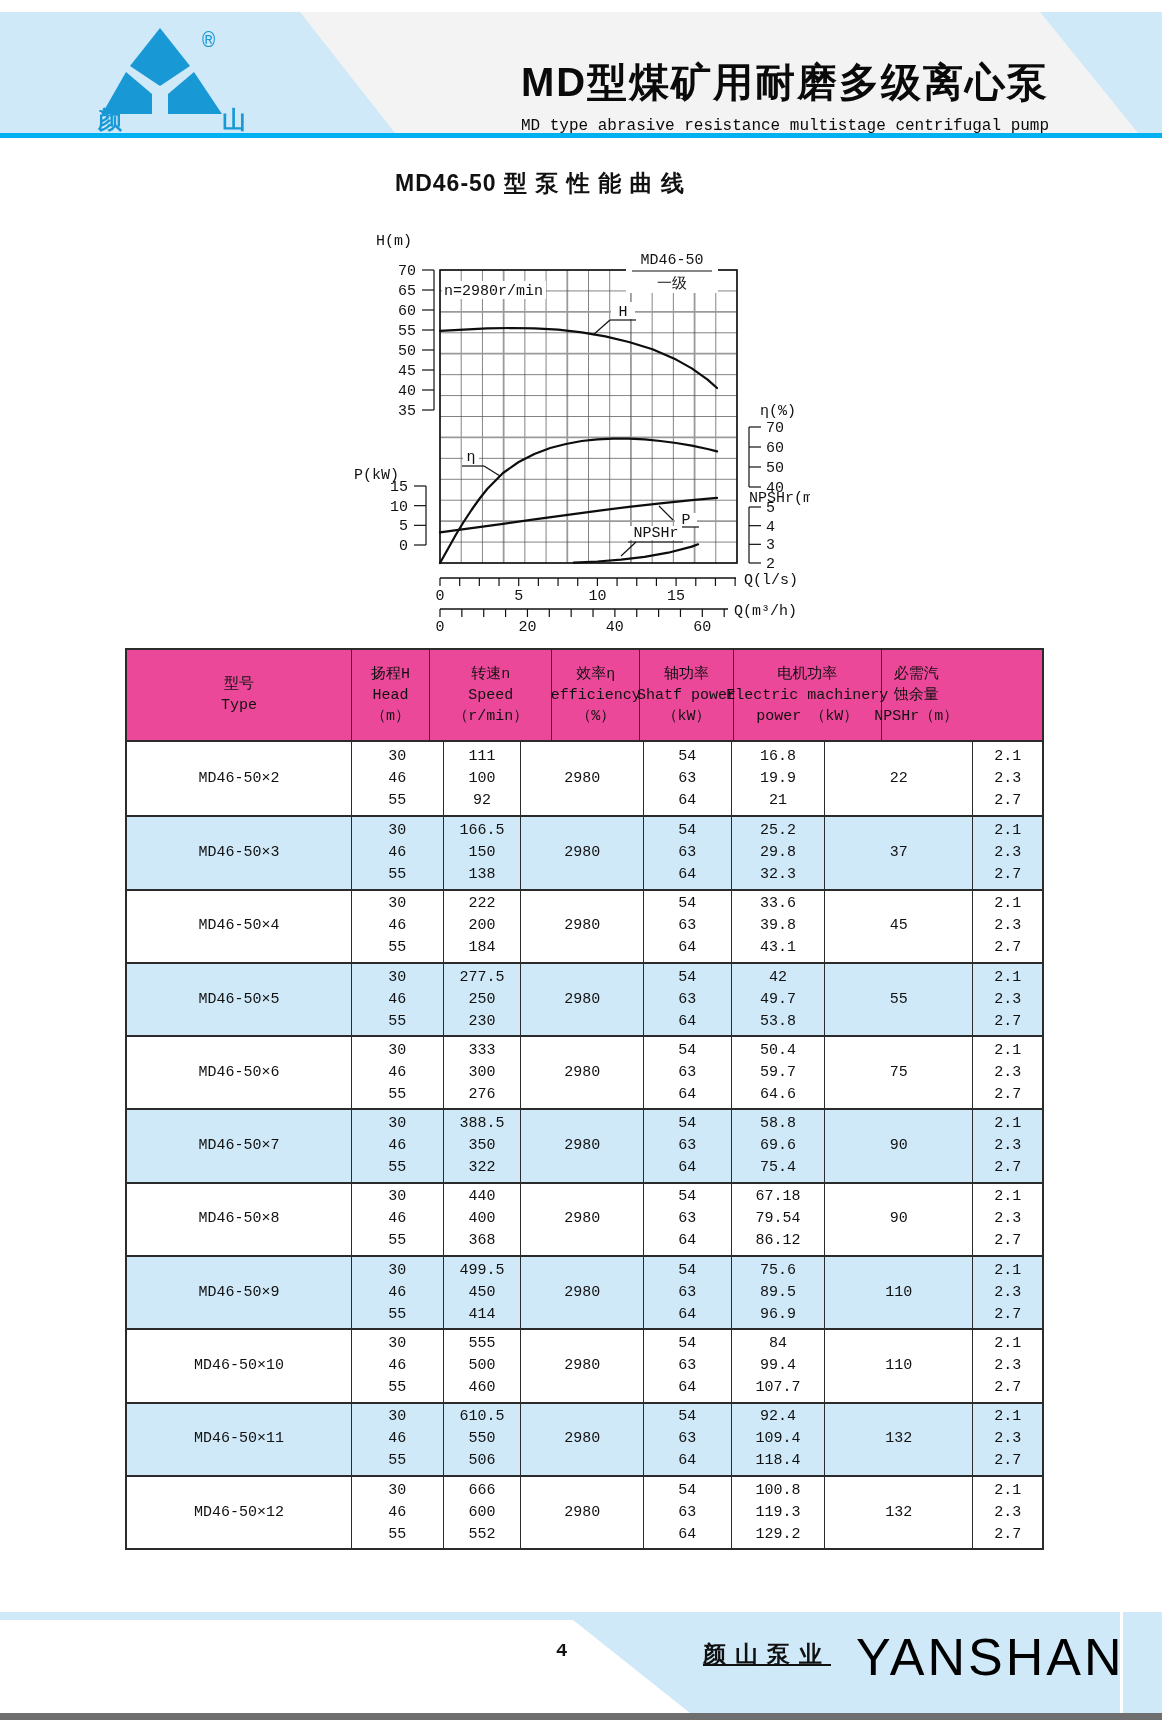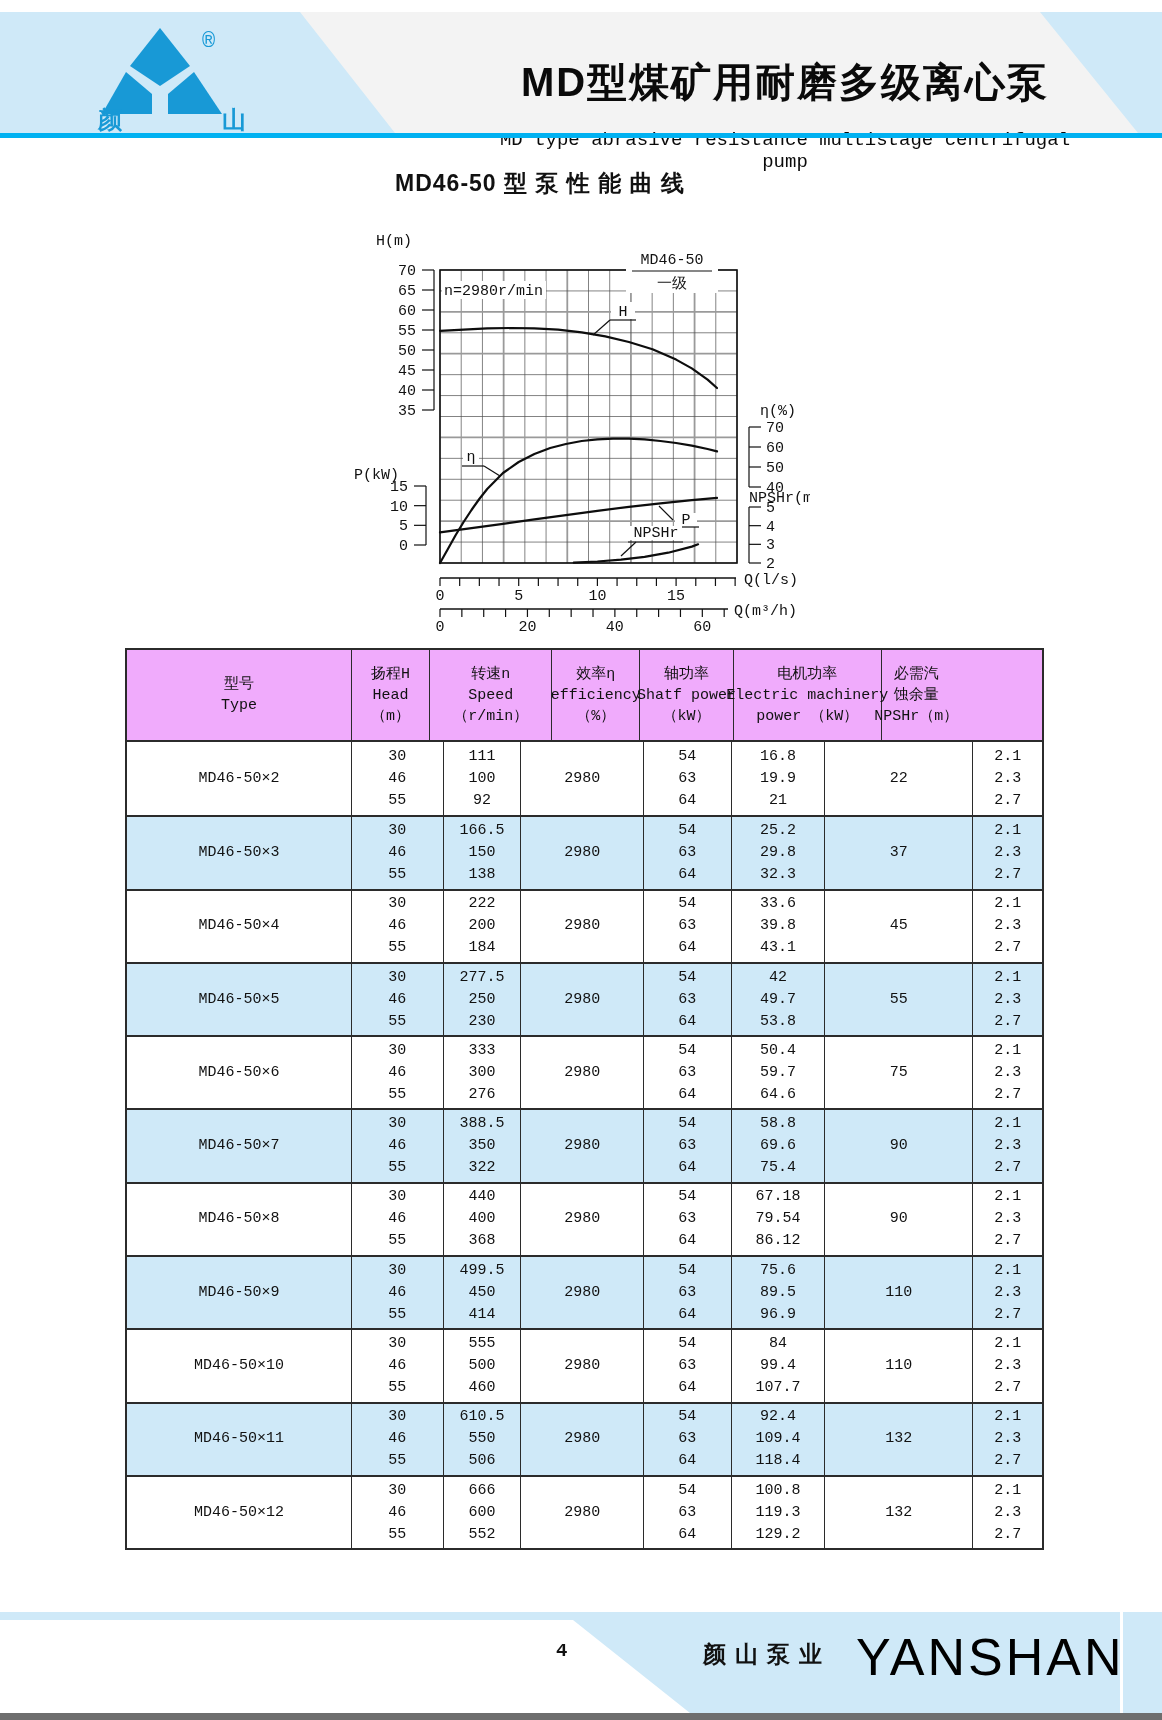--- a/index.html
+++ b/index.html
@@ -14,51 +14,51 @@
   .header-band{position:absolute;left:0;top:12px;width:1162px;height:121px;background:#f3f3f3;}
   .header-blue-left{position:absolute;left:0;top:0;width:1162px;height:121px;
     clip-path:polygon(0 0,300px 0,395px 100%,0 100%);background:#cfe9f8;}
   .header-blue-right{position:absolute;left:0;top:0;width:1162px;height:121px;
     clip-path:polygon(1040px 0,100% 0,100% 100%,1138px 100%);background:#cfe9f8;}
   .logo{position:absolute;left:98px;top:14px;width:150px;height:104px;}
   .logo-words{position:absolute;left:0px;top:78px;width:148px;display:flex;justify-content:space-between;
     font-weight:bold;font-size:24px;color:#1899d6;}
   .title-block{position:absolute;left:490px;top:43px;width:590px;text-align:center;}
   .title-zh{font-size:40px;font-weight:bold;letter-spacing:2px;color:#0a0a0a;}
-  .title-en{font-size:19px;margin-top:19px;color:#0a0a0a;}
+  .title-en{font-size:16px;margin-top:7px;color:#0a0a0a;}
   .cyan-rule{position:absolute;left:0;top:133px;width:1162px;height:5px;background:#00b1f1;}
 
   
   .chart-titles{position:absolute;left:240px;top:168px;width:600px;text-align:center;}
   .chart-title-zh{font-size:23px;font-weight:bold;letter-spacing:1px;}
   .chart-title-en{font-size:16px;margin-top:7px;}
   .curve-wrap{position:absolute;left:330px;top:225px;width:480px;height:415px;}
   svg{font-family:"Liberation Mono","DejaVu Sans Mono",monospace;}
 
   
   .spec-table{position:absolute;left:125px;top:648px;width:915px;border:2px solid #2b2b2b;background:#fff;
     font-family:"Liberation Mono","DejaVu Sans Mono",monospace;}
-  .t-header{display:flex;height:92px;background:#f0abfc;border-bottom:2px solid #2b2b2b;box-sizing:border-box;}
+  .t-header{display:flex;height:92px;background:#ec4899;border-bottom:2px solid #2b2b2b;box-sizing:border-box;}
   .t-cell{box-sizing:border-box;display:flex;flex-direction:column;justify-content:center;align-items:center;
     border-right:1px solid #2b2b2b;}
   .c0{width:24.6%;} .c1{width:10%;} .c2{width:8.5%;} .c3{width:13.4%;}
   .c4{width:9.6%;} .c5{width:10.2%;} .c6{width:16.2%;} .c7{width:7.5%;border-right:none;}
   .hl{font-size:15px;line-height:21px;white-space:nowrap;}
   .t-row{display:flex;height:73.3px;box-sizing:border-box;}
   .t-row.stripe{background:#cfe9f8;}
   .t-row + .t-row{border-top:2px solid #2b2b2b;}
   .v{font-size:15px;line-height:22px;white-space:nowrap;}
 
   
   .footer-band{position:absolute;left:0;top:1612px;width:1162px;height:101px;background:#cfe9f8;}
   .footer-white{position:absolute;left:0;top:1620px;width:700px;height:93px;background:#ffffff;
     clip-path:polygon(0 0,573px 0,690px 100%,0 100%);}
   .page-number{position:absolute;left:556px;top:1640px;font-size:19px;font-weight:bold;
     font-family:"Liberation Mono","DejaVu Sans Mono",monospace;}
-  .company-zh{position:absolute;left:703px;top:1639px;font-size:23px;font-weight:600;letter-spacing:9px;color:#111;}
+  .company-zh{position:absolute;left:703px;top:1639px;font-size:23px;font-weight:600;letter-spacing:9px;color:#111;text-decoration:underline;}
   .brand-en{position:absolute;left:856px;top:1627px;font-size:52px;font-weight:normal;letter-spacing:3px;color:#000000;white-space:nowrap;}
   .footer-vline{position:absolute;left:1120px;top:1612px;width:3px;height:101px;background:#ffffff;}
   .footer-bar{position:absolute;left:0;top:1713px;width:1162px;height:7px;background:#6e6e6e;}
 </style>
 </head>
 <body>
 
 <div class="page">
 
   <div class="header-band">

